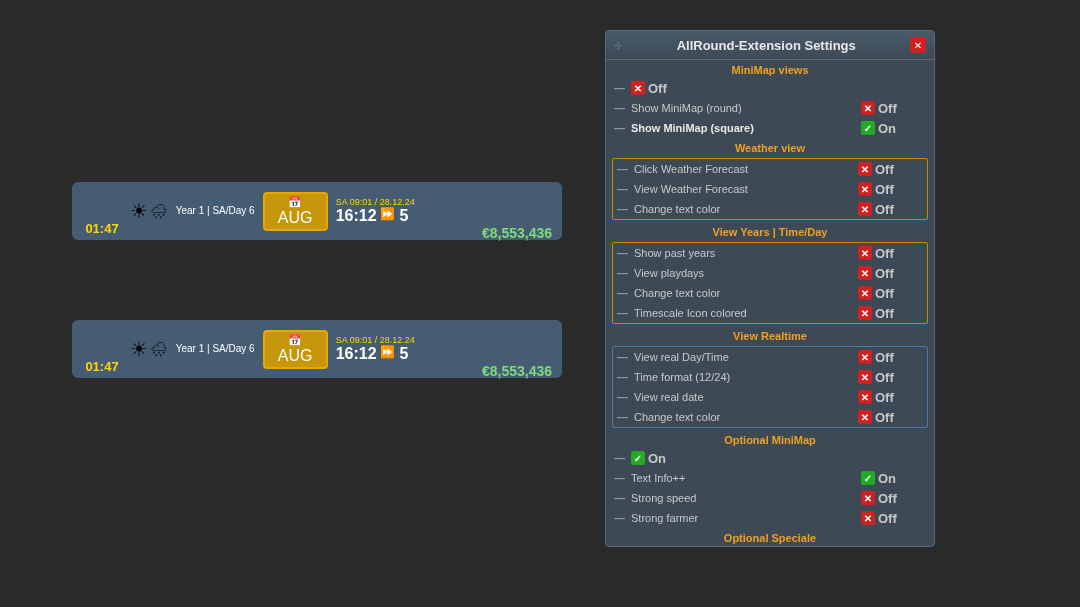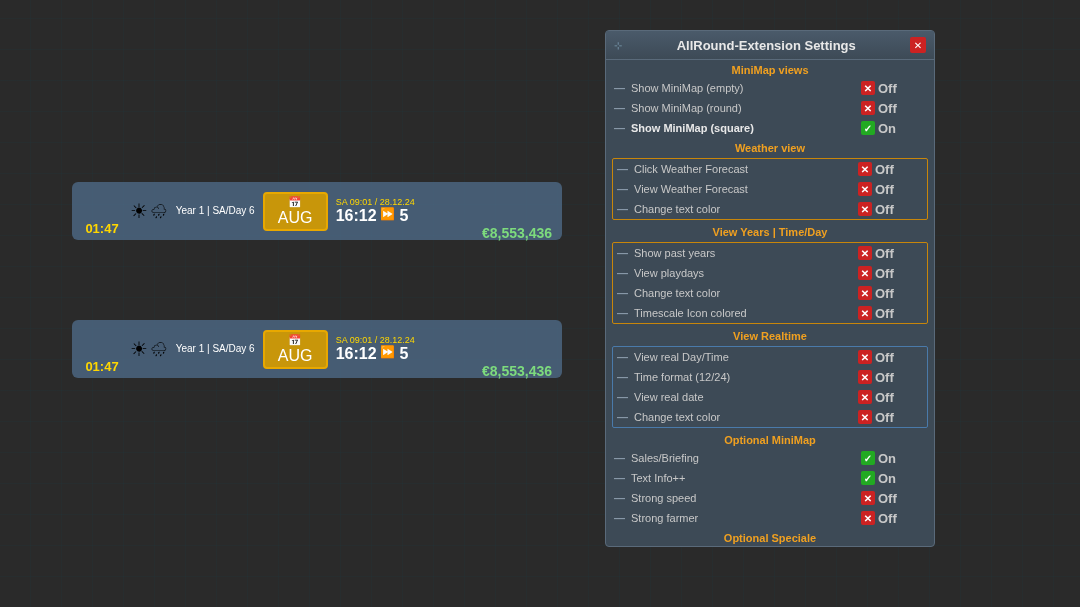--- a/index.html
+++ b/index.html
@@ -284,21 +284,20 @@
   <div class="settings-title-bar">
     <span class="move-icon">⊹</span>
     <span class="settings-title">AllRound-Extension Settings</span>
     <button class="close-btn">✕</button>
   </div>
 
   <div class="section-header">MiniMap views</div>
 
   <div class="settings-row">
     <span class="dash">—</span>
-    <span class="row-label">Show MiniMap (empty)</span>
     <button class="toggle-btn">
       <span class="toggle-icon off">✕</span>
       <span class="toggle-text">Off</span>
     </button>
   </div>
   <div class="settings-row">
     <span class="dash">—</span>
     <span class="row-label">Show MiniMap (round)</span>
     <button class="toggle-btn">
       <span class="toggle-icon off">✕</span>
@@ -410,21 +409,20 @@
       <button class="toggle-btn">
         <span class="toggle-icon off">✕</span>
         <span class="toggle-text">Off</span>
       </button>
     </div>
   </div>
 
   <div class="section-header">Optional MiniMap</div>
   <div class="settings-row">
     <span class="dash">—</span>
-    <span class="row-label">Sales/Briefing</span>
     <button class="toggle-btn">
       <span class="toggle-icon on">✓</span>
       <span class="toggle-text">On</span>
     </button>
   </div>
   <div class="settings-row">
     <span class="dash">—</span>
     <span class="row-label">Text Info++</span>
     <button class="toggle-btn">
       <span class="toggle-icon on">✓</span>

